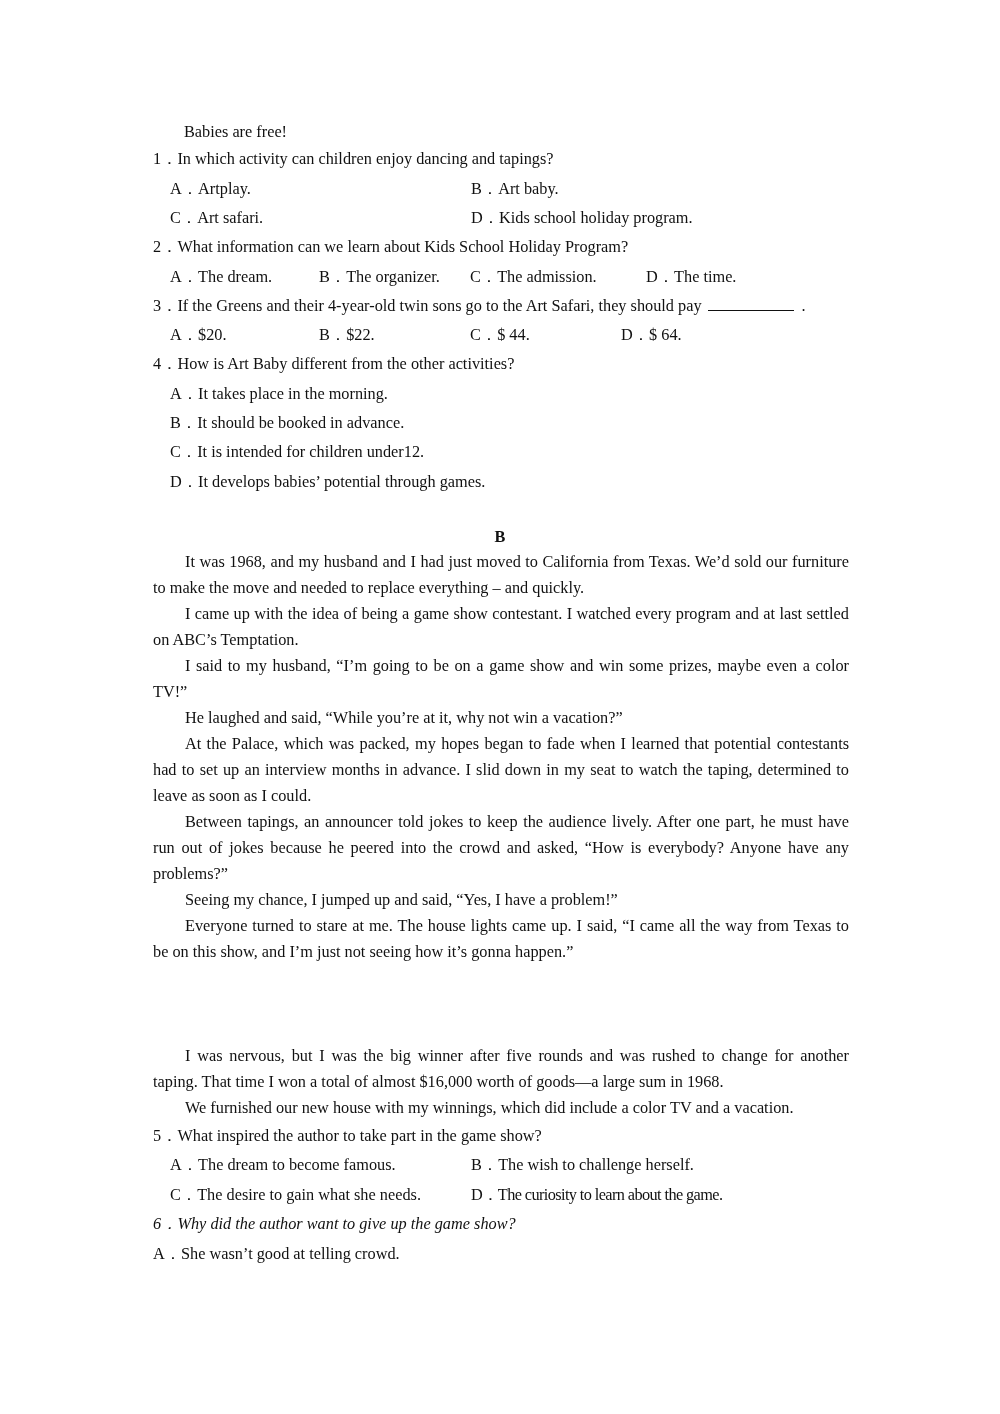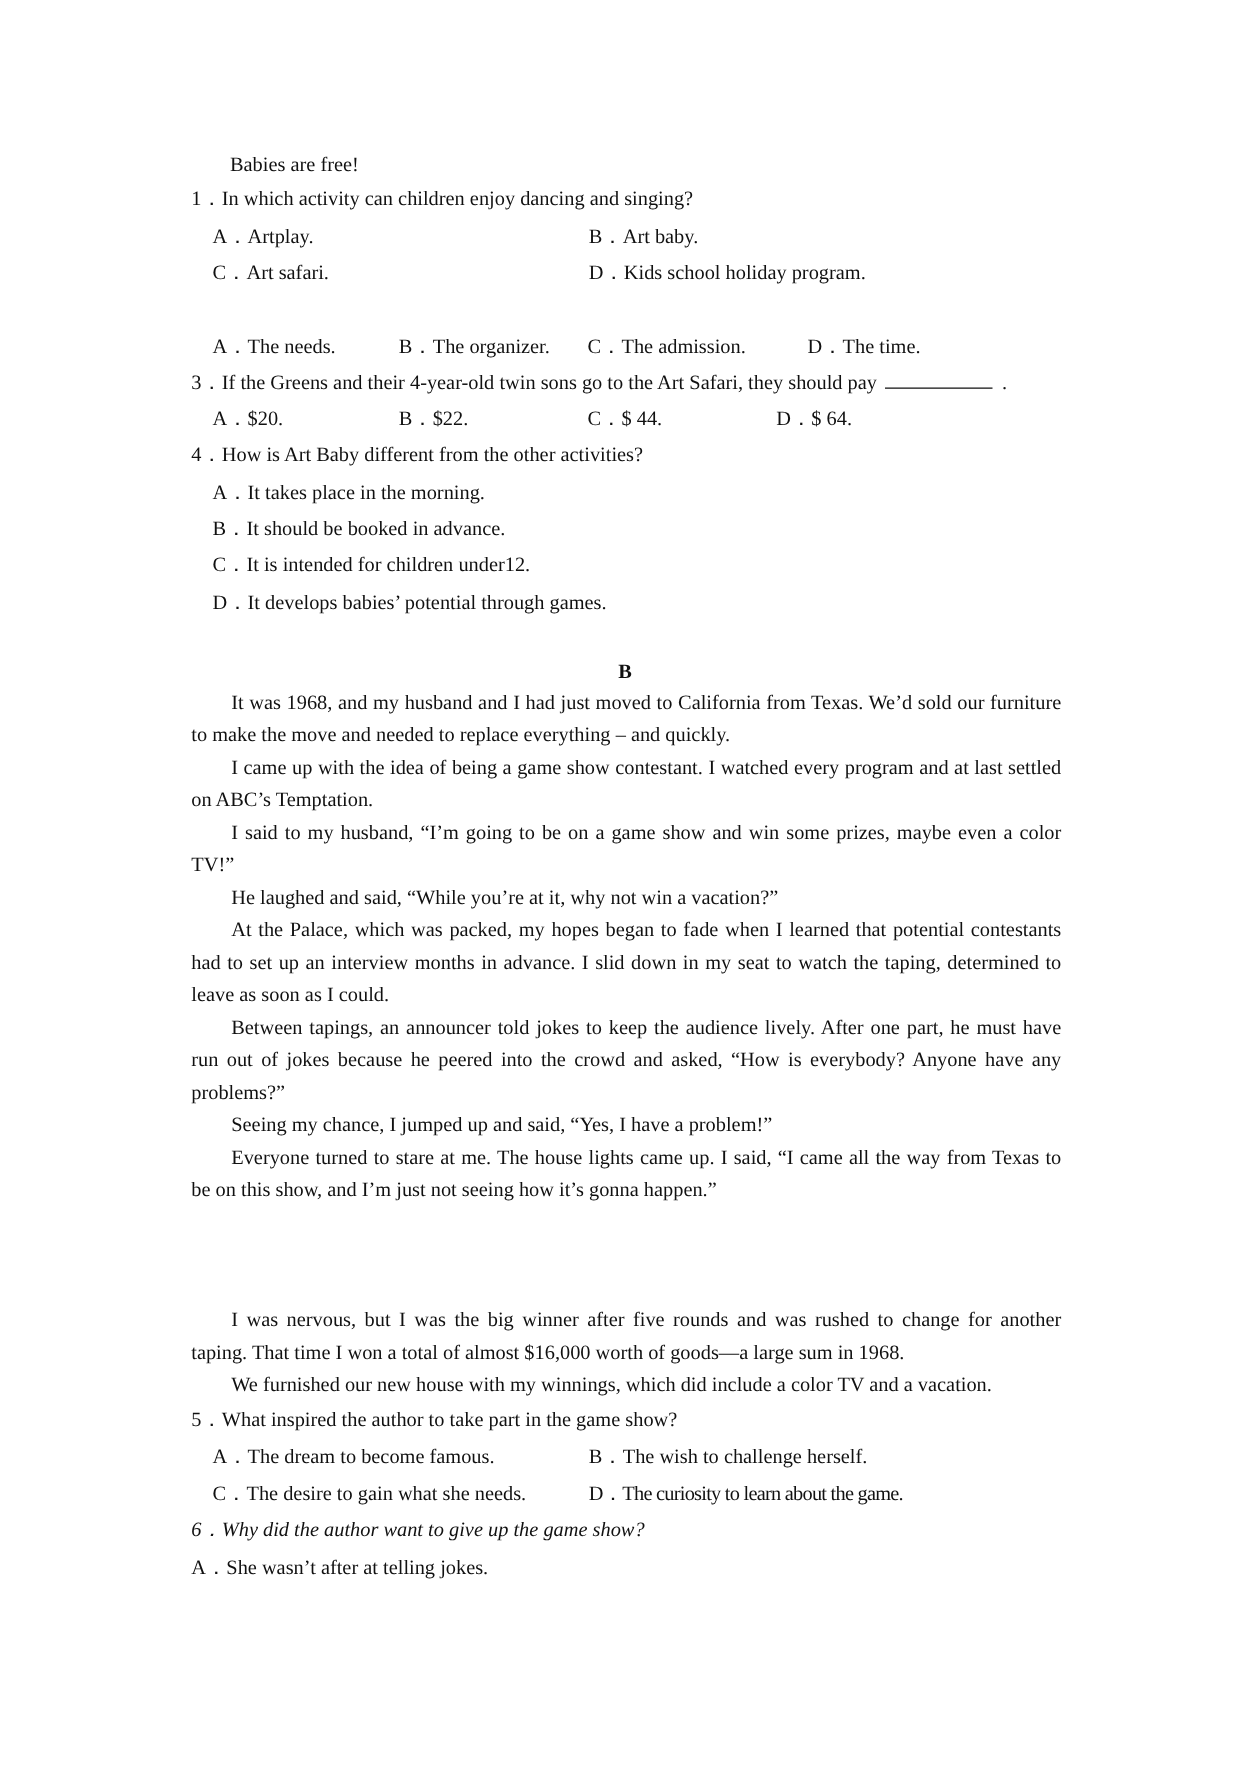--- a/index.html
+++ b/index.html
@@ -14,28 +14,31 @@
   .cond { letter-spacing: -0.6px; }
 </style>
 </head>
 <body>
 
 <div class="page">
 
   <div class="line" style="left:184px; top:122px;">Babies are free!</div>
 
   <div class="line" style="left:153px; top:149px;">
-    <span>1．</span><span>In which activity can children enjoy dancing and singing?</span>
+    <span>1．</span><span>In which activity can children enjoy dancing and tapings?</span>
   </div>
   <div class="line" style="left:170px; top:179px;"><span>A．</span><span>Artplay.</span></div>
   <div class="line" style="left:471px; top:179px;"><span>B．</span><span>Art baby.</span></div>
   <div class="line" style="left:170px; top:208px;"><span>C．</span><span>Art safari.</span></div>
   <div class="line" style="left:471px; top:208px;"><span>D．</span><span>Kids school holiday program.</span></div>
 
-  <div class="line" style="left:170px; top:267px;"><span>A．</span><span>The needs.</span></div>
+  <div class="line" style="left:153px; top:237px;">
+    <span>2．</span><span>What information can we learn about Kids School Holiday Program?</span>
+  </div>
+  <div class="line" style="left:170px; top:267px;"><span>A．</span><span>The dream.</span></div>
   <div class="line" style="left:319px; top:267px;"><span>B．</span><span>The organizer.</span></div>
   <div class="line" style="left:470px; top:267px;"><span>C．</span><span>The admission.</span></div>
   <div class="line" style="left:621px; top:267px;margin-left:25px;"><span>D．</span><span>The time.</span></div>
 
   <div class="line" style="left:153px; top:296px;">
     <span>3．</span><span>If the Greens and their 4-year-old twin sons go to the Art Safari, they should pay</span><span class="blank"></span><span>.</span>
   </div>
   <div class="line" style="left:170px; top:325px;"><span>A．</span><span>$20.</span></div>
   <div class="line" style="left:319px; top:325px;"><span>B．</span><span>$22.</span></div>
   <div class="line" style="left:470px; top:325px;"><span>C．</span><span>$ 44.</span></div>
@@ -66,15 +69,15 @@
     <span>5．</span><span>What inspired the author to take part in the game show?</span>
   </div>
   <div class="line" style="left:170px; top:1155px;"><span>A．</span><span>The dream to become famous.</span></div>
   <div class="line" style="left:471px; top:1155px;"><span>B．</span><span>The wish to challenge herself.</span></div>
   <div class="line" style="left:170px; top:1185px;"><span>C．</span><span>The desire to gain what she needs.</span></div>
   <div class="line cond" style="left:471px; top:1185px;"><span>D．</span><span>The curiosity to learn about the game.</span></div>
 
   <div class="line" style="left:153px; top:1214px;font-style:italic;">
     <span>6．</span><span>Why did the author want to give up the game show?</span>
   </div>
-  <div class="line" style="left:153px; top:1244px;"><span>A．</span><span>She wasn’t after at telling jokes.</span></div>
+  <div class="line" style="left:153px; top:1244px;"><span>A．</span><span>She wasn’t good at telling crowd.</span></div>
 
 </div>
 
 </body></html>

